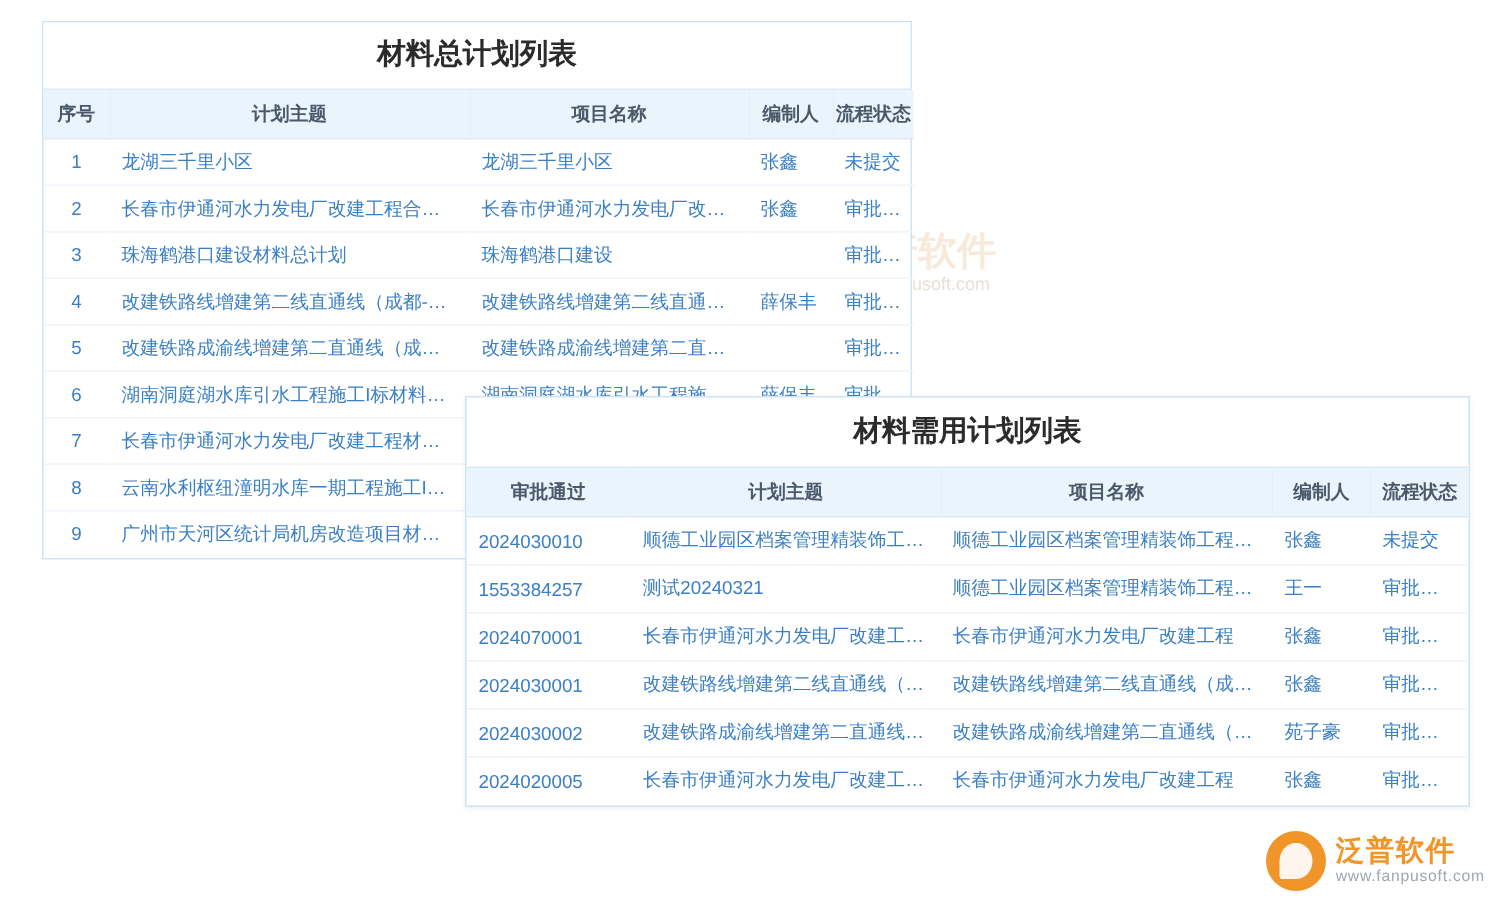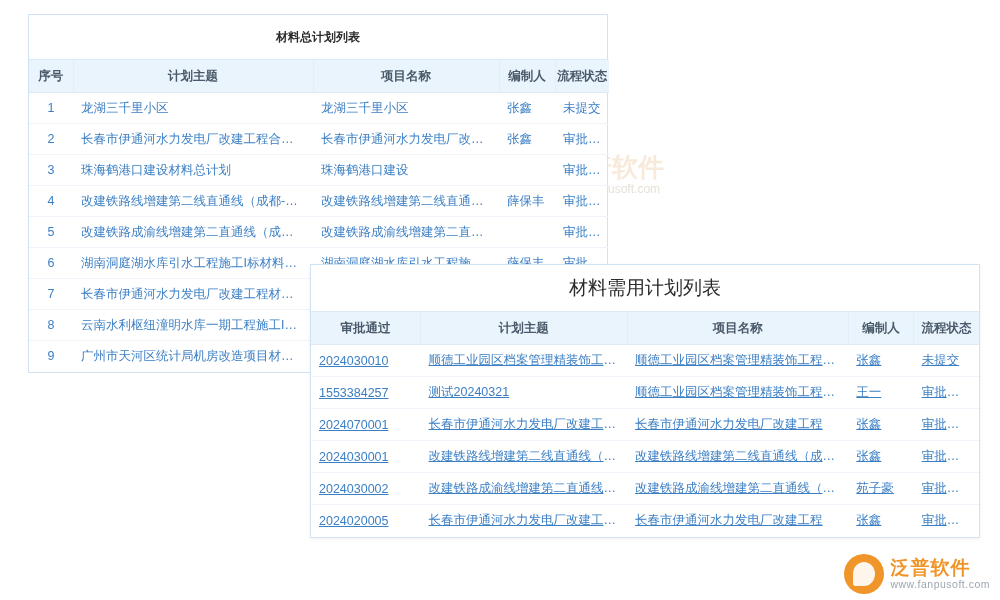--- a/index.html
+++ b/index.html
@@ -24,21 +24,21 @@
     top: 14px;
     width: 580px;
     border: 1px solid #cfe3f5;
     background: #ffffff;
     box-sizing: border-box;
   }
   .panel1-title {
     height: 44px;
     line-height: 44px;
     text-align: center;
-    font-size: 12px;
+    font-size: 19px;
     font-weight: bold;
     color: #2b2b2b;
     background: #ffffff;
     border-bottom: 1px solid #dceaf7;
   }
   .tbl {
     width: 100%;
     border-collapse: collapse;
     table-layout: fixed;
   }
@@ -88,30 +88,30 @@
     border: 1px solid #cfe3f5;
     background: #ffffff;
     box-sizing: border-box;
     box-shadow: 0 1px 4px rgba(0,0,0,0.06);
   }
   .panel2-title {
     height: 46px;
     line-height: 46px;
     text-align: center;
     font-size: 19px;
-    font-weight: normal;
+    font-weight: bold;
     color: #2b2b2b;
     border-bottom: 1px solid #dceaf7;
   }
   .p2-c1 { width: 104px; }
   .p2-c2 { width: 196px; }
   .p2-c3 { width: 210px; }
   .p2-c4 { width: 62px; }
   .p2-c5 { width: 62px; }
-  .panel2 .tbl td { height: 32px; text-decoration: underline; }
+  .panel2 .tbl td { height: 32px; }
 
   
   .wm {
     position: absolute;
     right: 10px;
     bottom: 6px;
     display: flex;
     align-items: center;
     gap: 6px;
     opacity: 0.95;

